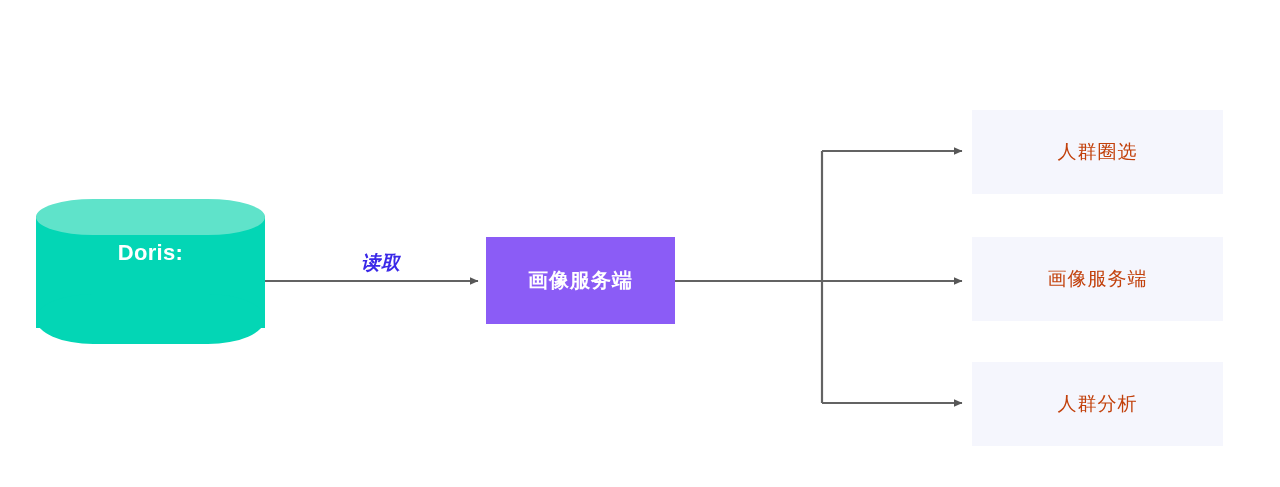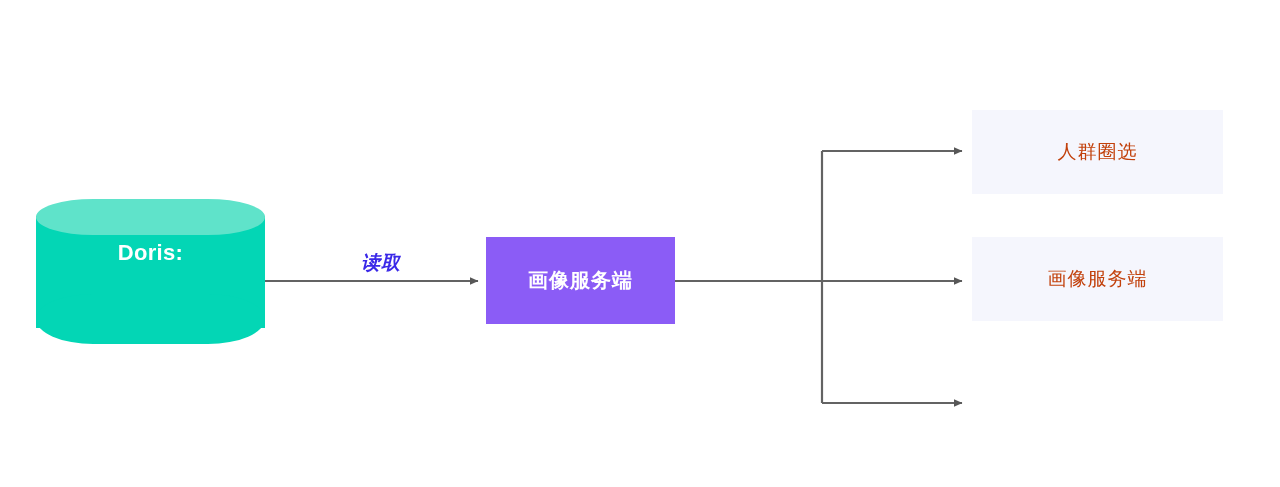--- a/index.html
+++ b/index.html
@@ -168,14 +168,17 @@
   </div>
 
   <div class="out-box out-box-1">
     <span class="out-box-label">人群圈选</span>
   </div>
 
   <div class="out-box out-box-2">
     <span class="out-box-label">画像服务端</span>
   </div>
 
+  <div class="out-box out-box-3">
+    <span class="out-box-label">人群分析</span>
+  </div>
 
 </div>
 
 </body></html>

